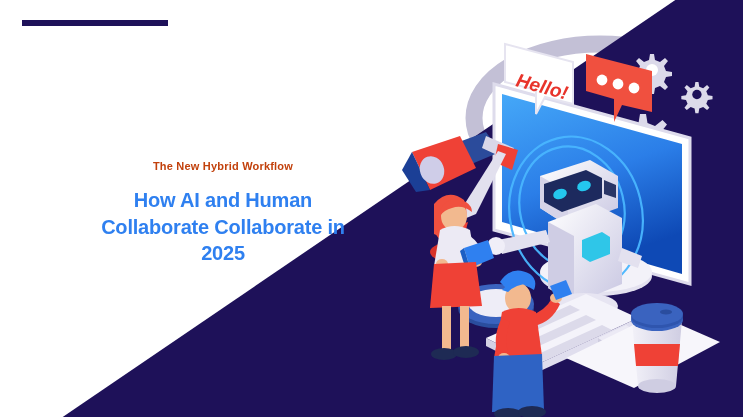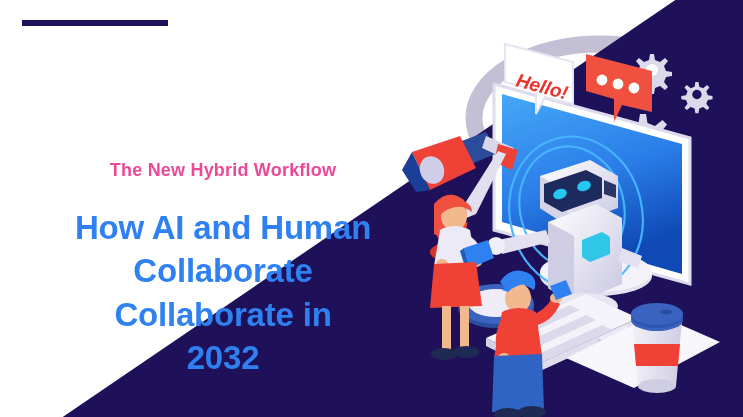--- a/index.html
+++ b/index.html
@@ -53,29 +53,29 @@
   
   .text-block {
     position: absolute;
     left: 58px;
     top: 160px;
     width: 330px;
     text-align: center;
     z-index: 6;
   }
   .kicker {
-    font-size: 18px;
+    font-size: 11px;
     font-weight: bold;
-    color: #ec4899;
+    color: #c2410c;
     letter-spacing: 0.2px;
-    margin: 0 0 24px 0;
+    margin: 0 0 14px 0;
     line-height: 1.2;
   }
   .headline {
-    font-size: 33px;
+    font-size: 20px;
     font-weight: bold;
     color: #2f80f0;
     line-height: 1.32;
     margin: 0;
     letter-spacing: -0.2px;
   }
 
   
   .illustration {
     position: absolute;
@@ -306,17 +306,17 @@
       </g>
 
     </svg>
   </div>
 
   <div class="text-block">
     <p class="kicker">The New Hybrid Workflow</p>
     <h1 class="headline">
       <span>How AI and Human</span><br>
       <span>Collaborate Collaborate in</span><br>
-      <span>2032</span>
+      <span>2025</span>
     </h1>
   </div>
 
 </div>
 
 </body></html>

